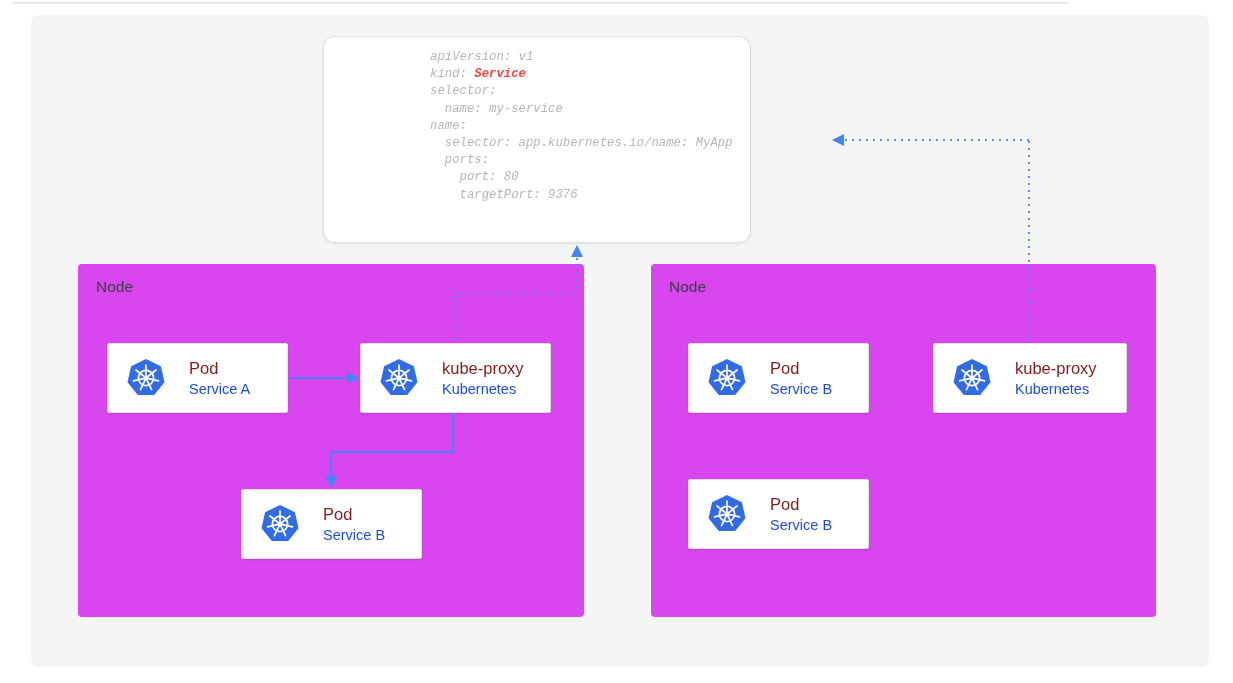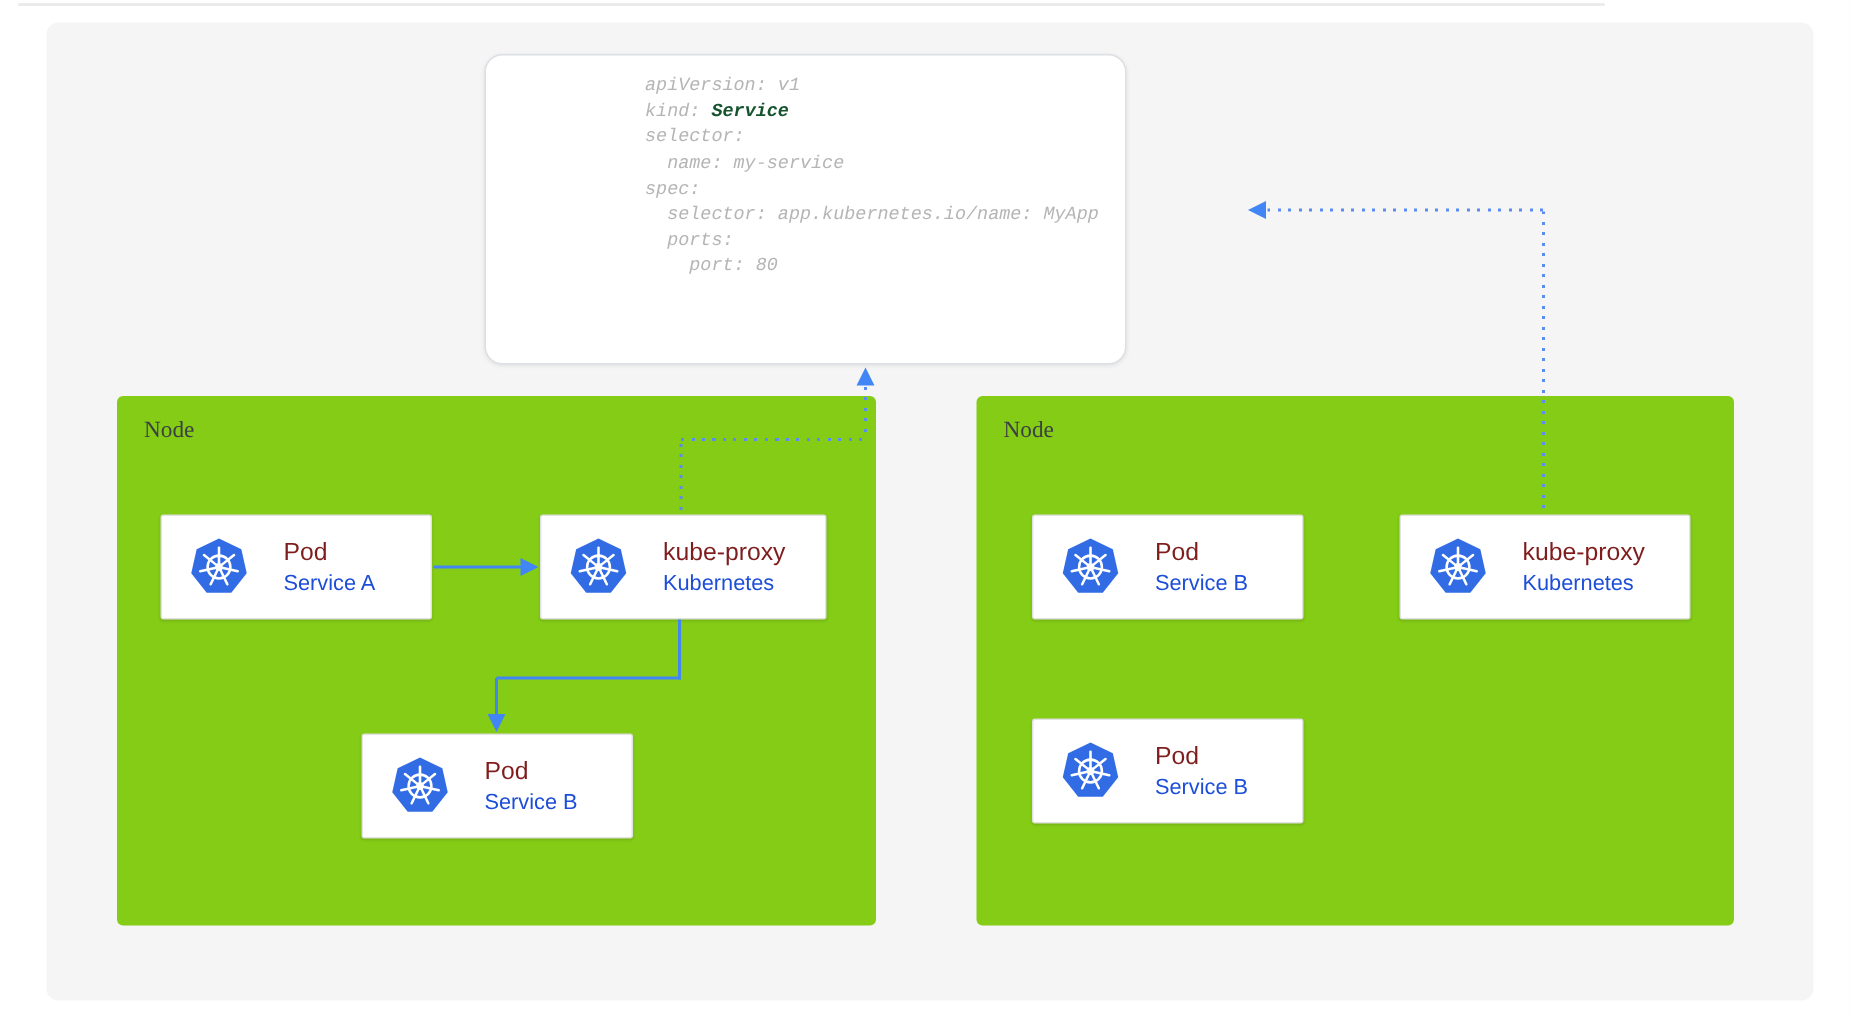--- a/index.html
+++ b/index.html
@@ -12,25 +12,25 @@
   .canvas { position:absolute; left:31px; top:15px; width:1178px; height:652px;
             background:#f5f5f6; border-radius:8px; }
 
   
   .yaml-card { position:absolute; left:292px; top:21px; width:428px; height:207px;
                background:#ffffff; border:1px solid #dcdfe3; border-radius:12px;
                box-shadow:0 1px 3px rgba(0,0,0,.08);
                padding:12px 0 0 106px; }
   .yline { font-family:"Liberation Mono", monospace; font-style:italic;
            font-size:12.3px; line-height:17.2px; color:#b5b5b5; white-space:pre; }
-  .yline .b { font-weight:bold; color:#14532d; }
-
-  
-  .node { position:absolute; width:506px; height:353px; background:#84cc16;
-          border-radius:4px;font-family:Liberation Serif, serif; }
+  .yline .b { font-weight:bold; color:#ef4444; }
+
+  
+  .node { position:absolute; width:506px; height:353px; background:#d946ef;
+          border-radius:4px; }
   .node-left  { left:47px;  top:249px; }
   .node-right { left:620px; top:249px; width:505px; }
   .node-label { position:absolute; left:18px; top:14px; font-size:15.5px;
                 color:#3c4043; }
 
   
   .card { position:absolute; height:70px; background:#ffffff;
           border:1px solid #e2e2e2; border-radius:2px;
           box-shadow:0 1px 2px rgba(0,0,0,.14);
           display:flex; align-items:center; }
@@ -99,24 +99,25 @@
 
 <div class="top-rule"></div>
 
 <div class="canvas">
 
   <div class="yaml-card">
     <div class="yline"><span>apiVersion: v1</span><span class="b"></span></div>
     <div class="yline"><span>kind: </span><span class="b">Service</span></div>
     <div class="yline"><span>selector:</span><span class="b"></span></div>
     <div class="yline"><span>  name: my-service</span><span class="b"></span></div>
-    <div class="yline"><span>spec:</span><span class="b"></span></div>
+    <div class="yline"><span>name:</span><span class="b"></span></div>
     <div class="yline"><span>  selector: app.kubernetes.io/name: MyApp</span><span class="b"></span></div>
     <div class="yline"><span>  ports:</span><span class="b"></span></div>
     <div class="yline"><span>    port: 80</span><span class="b"></span></div>
+    <div class="yline"><span>    targetPort: 9376</span><span class="b"></span></div>
   </div>
 
   <div class="node node-left">
     <div class="node-label">Node</div>
   </div>
   <div class="node node-right">
     <div class="node-label">Node</div>
   </div>
 
   <div class="card card-pod-a">

